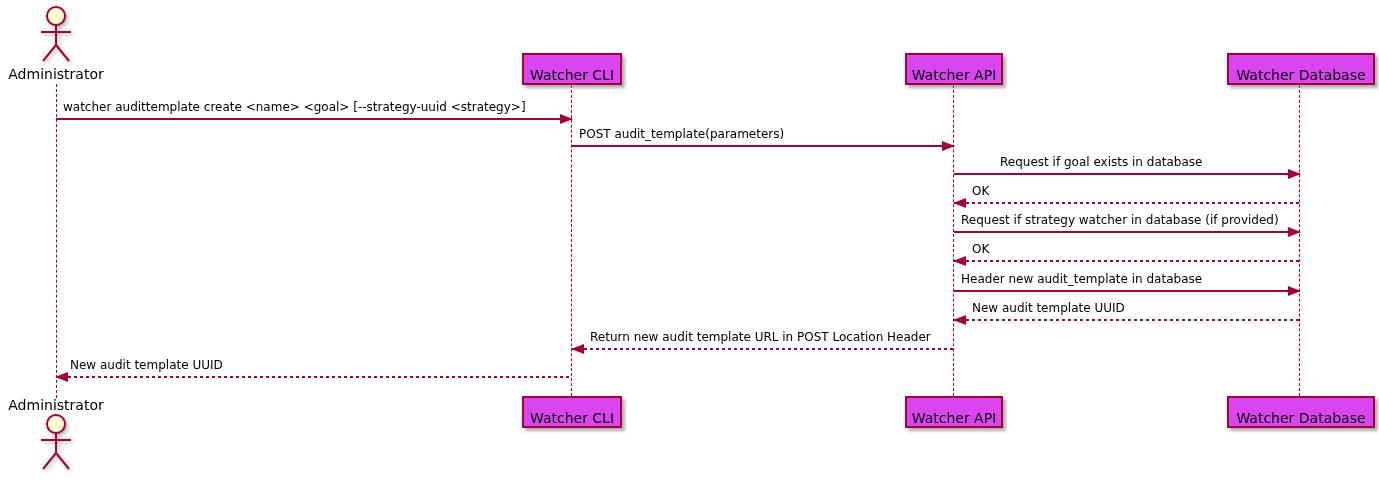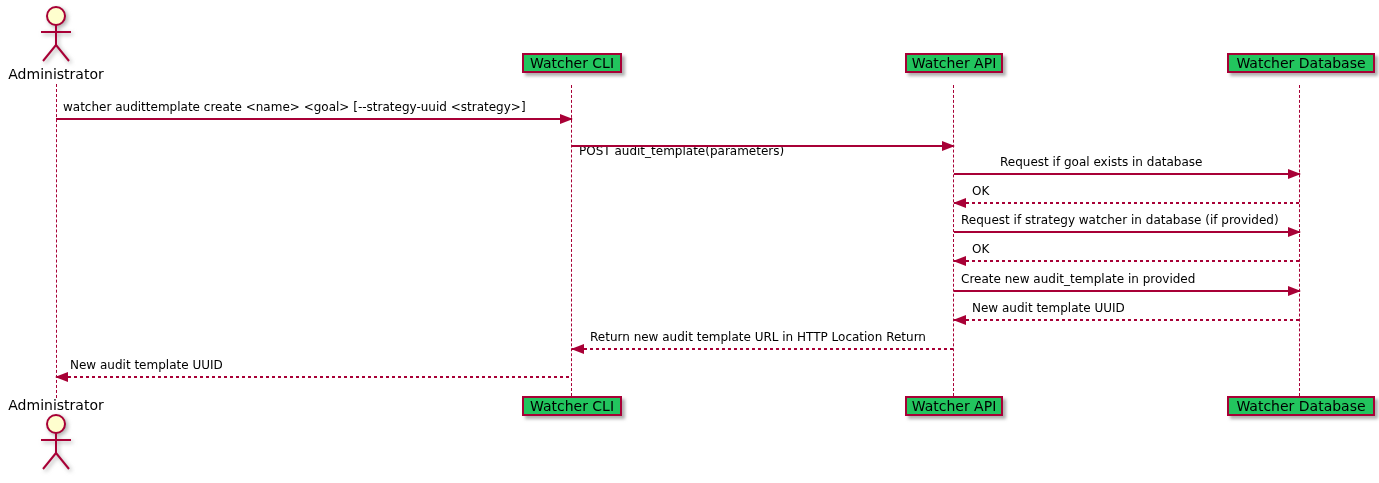--- a/index.html
+++ b/index.html
@@ -2,23 +2,23 @@
 <html><head>
 <meta charset="utf-8">
 <style>
   html, body { margin:0; padding:0; background:#ffffff; }
   .diagram {
     position:relative; width:1379px; height:483px; background:#ffffff;
     font-family:"DejaVu Sans","Liberation Sans",sans-serif; color:#000;
     overflow:hidden;
   }
   .participant {
-    position:absolute; height:20px; box-sizing:border-box;
-    background:#22c55e; border:2px solid #A80036;
-    display:flex; align-items:flex-start; justify-content:center;
+    position:absolute; height:32px; box-sizing:border-box;
+    background:#d946ef; border:2px solid #A80036;
+    display:flex; align-items:flex-end; justify-content:center;
     font-size:14px; white-space:nowrap;
     box-shadow:3px 3px 3px rgba(110,110,110,0.55);
   }
   .lifeline { position:absolute; width:0; border-left:1px dashed #A80036; }
   .actor-label {
     position:absolute; font-size:14px; text-align:center; white-space:nowrap;
   }
   .actor-figure { position:absolute; filter:drop-shadow(2px 2px 2px rgba(120,120,120,0.6)); }
   .msg-label { position:absolute; white-space:nowrap; font-size:12px; line-height:15px;text-align:right; }
   .msg-line { position:absolute; height:2px; background:#A80036; }
@@ -60,21 +60,21 @@
   </div>
   <div class="participant" style="left:1227px; top:53px; width:148px;">
     <span>Watcher Database</span>
   </div>
 
   <div class="msg-label" style="left:63px; top:100px;">watcher audittemplate create &lt;name&gt; &lt;goal&gt; [--strategy-uuid &lt;strategy&gt;]</div>
   <div class="msg-line solid" style="left:56px; top:118px; width:516px;">
     <i class="arr right"></i>
   </div>
 
-  <div class="msg-label" style="left:579px; top:144px;">POST audit_template(parameters)</div>
+  <div class="msg-label" style="left:579px; top:127px;">POST audit_template(parameters)</div>
   <div class="msg-line solid" style="left:572px; top:145px; width:382px;">
     <i class="arr right"></i>
   </div>
 
   <div class="msg-label" style="left:1000px; top:155px;">Request if goal exists in database</div>
   <div class="msg-line solid" style="left:954px; top:173px; width:346px;">
     <i class="arr right"></i>
   </div>
 
   <div class="msg-label" style="left:972px; top:184px;">OK</div>
@@ -85,31 +85,31 @@
   <div class="msg-label" style="left:961px; top:213px;">Request if strategy watcher in database (if provided)</div>
   <div class="msg-line solid" style="left:954px; top:231px; width:346px;">
     <i class="arr right"></i>
   </div>
 
   <div class="msg-label" style="left:972px; top:242px;">OK</div>
   <div class="msg-line dotted" style="left:954px; top:260px; width:346px;">
     <i class="arr left"></i>
   </div>
 
-  <div class="msg-label" style="left:961px; top:272px;">Create new audit_template in provided</div>
+  <div class="msg-label" style="left:961px; top:272px;">Header new audit_template in database</div>
   <div class="msg-line solid" style="left:954px; top:290px; width:346px;">
     <i class="arr right"></i>
   </div>
 
   <div class="msg-label" style="left:972px; top:301px;">New audit template UUID</div>
   <div class="msg-line dotted" style="left:954px; top:319px; width:346px;">
     <i class="arr left"></i>
   </div>
 
-  <div class="msg-label" style="left:590px; top:330px;">Return new audit template URL in HTTP Location Return</div>
+  <div class="msg-label" style="left:590px; top:330px;">Return new audit template URL in POST Location Header</div>
   <div class="msg-line dotted" style="left:572px; top:348px; width:382px;">
     <i class="arr left"></i>
   </div>
 
   <div class="msg-label" style="left:70px; top:358px;">New audit template UUID</div>
   <div class="msg-line dotted" style="left:56px; top:376px; width:516px;">
     <i class="arr left"></i>
   </div>
 
   <div class="actor-label" style="left:6px; top:397px; width:100px;">Administrator</div>

